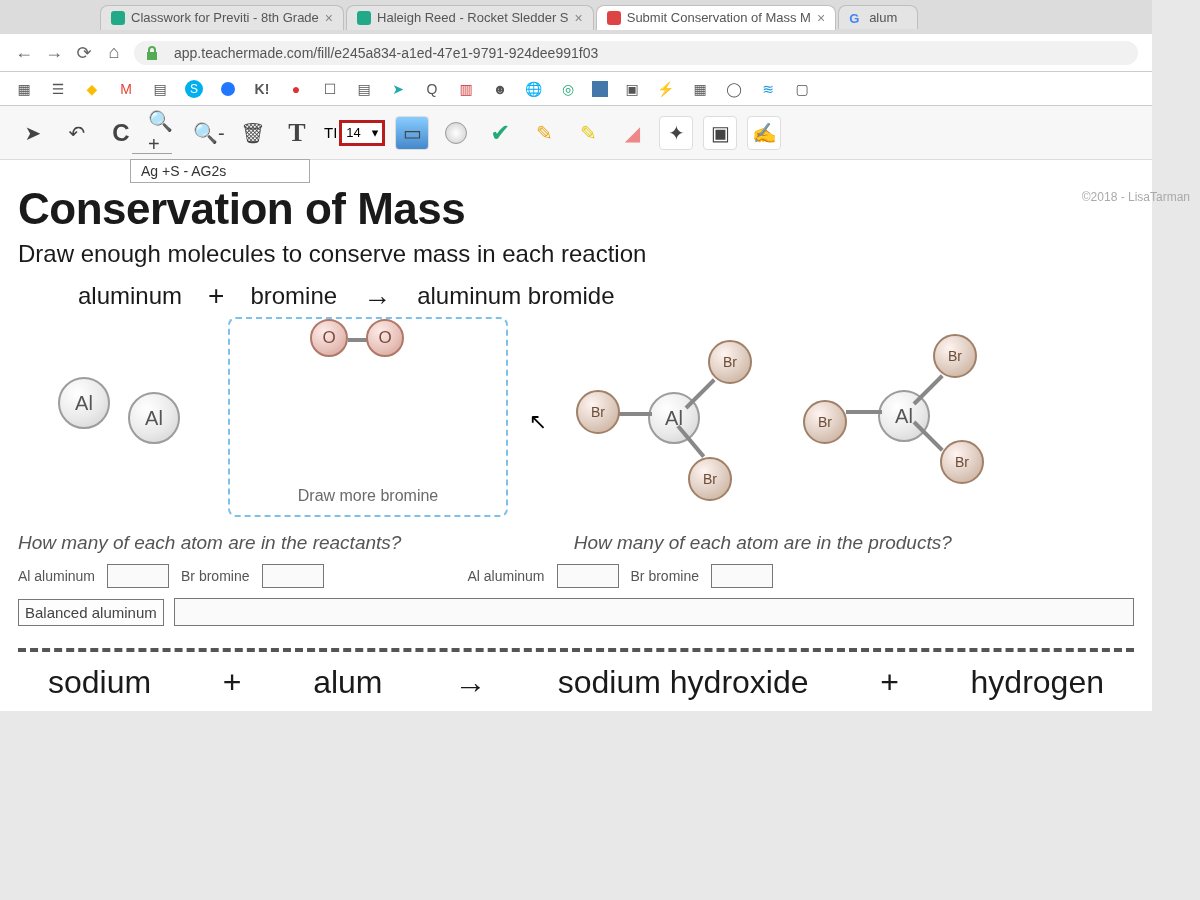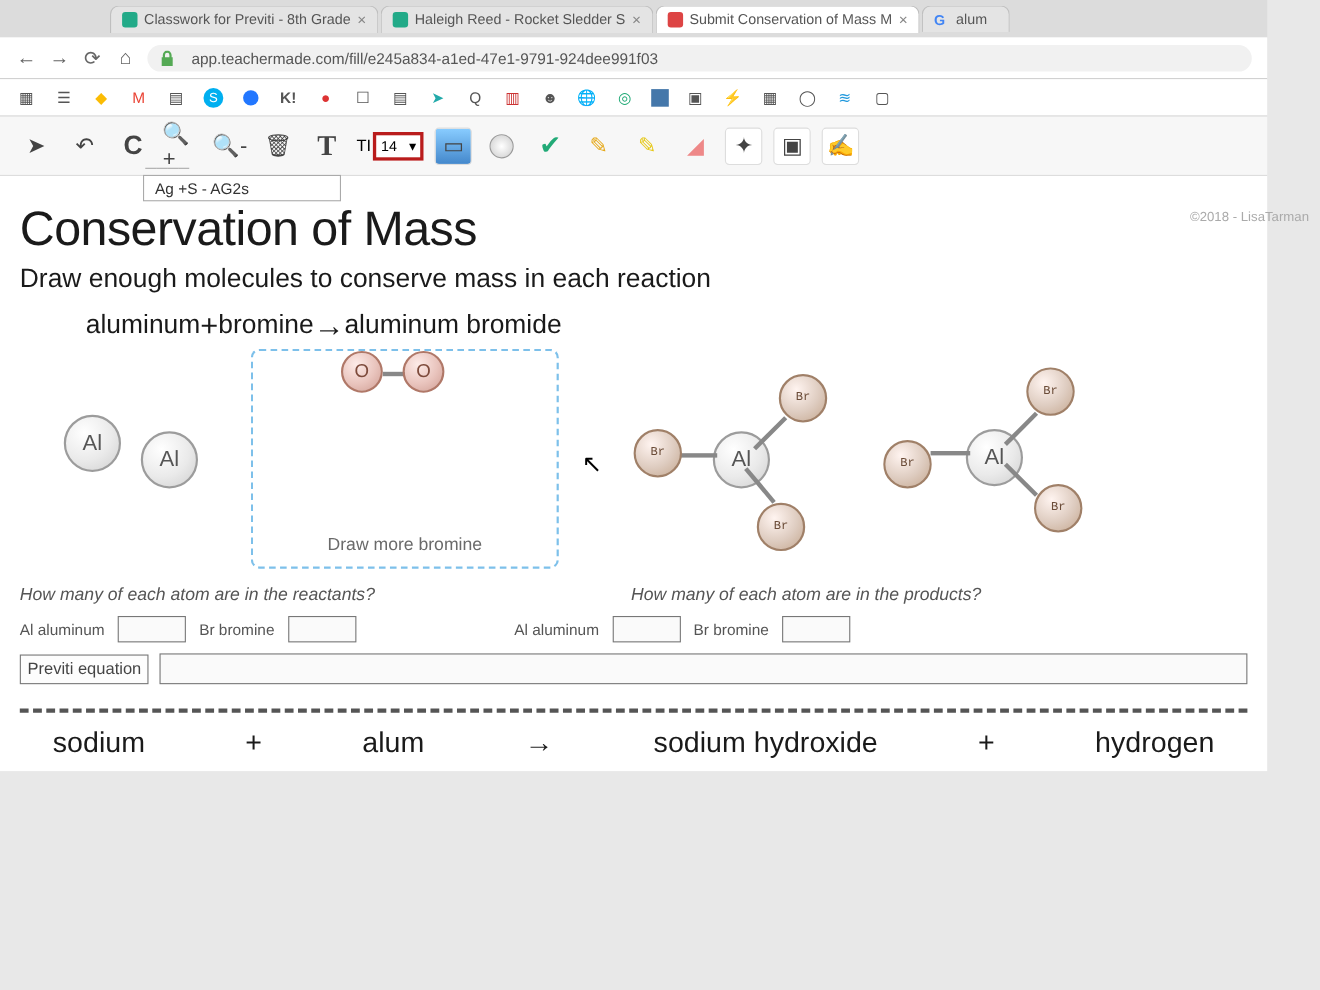--- a/index.html
+++ b/index.html
@@ -100,24 +100,25 @@
   }
   .subname { font-size: 10px; color: #888; position: absolute; top: 147px; left: 132px; }
   .watermark { position: absolute; top: 190px; right: 10px; font-size: 12px; color: #aaa; }
   
   .sheet {
     background: #fff;
     padding: 24px 18px 10px;
     font-family: "Comic Sans MS", "Comic Sans", cursive, sans-serif;
     color: #1a1a1a;
   }
-  .title { font-size: 44px; font-weight: normal; margin-bottom: 6px; letter-spacing: -0.5px; }
+  .title { font-size: 44px; font-weight: bold; margin-bottom: 6px; letter-spacing: -0.5px; }
   .instr { font-size: 24px; margin-bottom: 12px; }
   .eqline {
     display: flex; align-items: center;
+    gap: 26px;
     font-size: 24px;
     padding-left: 60px;
   }
   .eqline .plus, .eqline .arrow { font-size: 28px; }
   .diagram {
     display: flex; align-items: center;
     width: 100%;
     height: 220px;
     position: relative;
   }
@@ -137,54 +138,54 @@
   .cursorcol { width: 60px; display: flex; align-items: center; justify-content: center; }
   .product { flex: 1; }
   .atom {
     position: absolute;
     border-radius: 50%;
     display: flex; align-items: center; justify-content: center;
     font-family: Arial, sans-serif;
     font-weight: normal;
   }
   .al { width: 52px; height: 52px; background: radial-gradient(circle at 35% 30%, #fff, #eaeaea 55%, #cfcfcf); border: 2px solid #9c9c9c; color: #555; font-size: 20px; }
-  .br { width: 44px; height: 44px; background: radial-gradient(circle at 35% 30%, #fff4f0, #deccc0 55%, #c5a890); border: 2px solid #a08068; color: #6b4c38; font-size: 11px; font-family: Liberation Mono, monospace; }
+  .br { width: 44px; height: 44px; background: radial-gradient(circle at 35% 30%, #fff4f0, #deccc0 55%, #c5a890); border: 2px solid #a08068; color: #6b4c38; font-size: 14px; }
   .o  { width: 38px; height: 38px; background: radial-gradient(circle at 35% 30%, #fdebe8, #e9c4bd 55%, #d09e94); border: 2px solid #b07868; color: #7d4a3b; font-size: 17px; }
   .bond { position: absolute; background: #888; height: 4px; transform-origin: left center; }
   .drawmore {
     font-family: Arial, sans-serif;
     color: #6a6a6a; font-size: 16px;
     margin-top: auto; margin-bottom: 10px;
   }
   .counts {
     display: flex; align-items: center;
     gap: 20px;
     font-family: Arial, sans-serif;
-    color: #555; font-size: 16px;
+    color: #555; font-size: 19px;
   }
   .counts .q { font-style: italic; flex-basis: 48%; }
   .counts .right { flex-basis: 50%; }
   .fieldrow {
     display: flex; align-items: center;
     gap: 12px;
     font-family: Arial, sans-serif;
     color: #555; font-size: 14px;
     margin-top: 10px;
   }
   .fld { border: 1px solid #777; background: #fafafa; width: 62px; height: 24px; }
   .fldwide { border: 1px solid #777; background: #fafafa; height: 28px; flex: 1; }
   .balrow { display: flex; align-items: center; gap: 10px; margin-top: 10px; }
   .ballabel {
     font-family: Arial, sans-serif; color: #444; font-size: 15px;
     border: 1px solid #777; padding: 4px 6px; background: #fdfdfd;
   }
   hr.dashed { border: none; border-top: 4px dashed #555; margin: 22px 0 12px; }
   .eqline2 {
     display: flex; align-items: center; justify-content: space-between;
-    font-size: 26px; padding: 0 30px;
+    font-size: 32px; padding: 0 30px;
   }
   .cursor-arrow {
     font-size: 22px; color: #000;
   }
   
   .sq-r { background:#d44; width:14px; height:14px; border-radius:3px; }
   .sq-g { background:#2a8; width:14px; height:14px; border-radius:3px; }
   .circ-b { background:#27f; width:14px; height:14px; border-radius:50%; }
 </style>
 </head>
@@ -352,21 +353,21 @@
       <span>Br  bromine</span>
       <div class="fld"></div>
       <span style="width:120px;"></span>
       <span>Al  aluminum</span>
       <div class="fld"></div>
       <span>Br  bromine</span>
       <div class="fld"></div>
     </div>
 
     <div class="balrow">
-      <div class="ballabel">Previti equation</div>
+      <div class="ballabel">Balanced aluminum</div>
       <div class="fldwide"></div>
     </div>
 
     <hr class="dashed">
 
     <div class="eqline2">
       <span>sodium</span>
       <span>+</span>
       <span>alum</span>
       <span>→</span>

